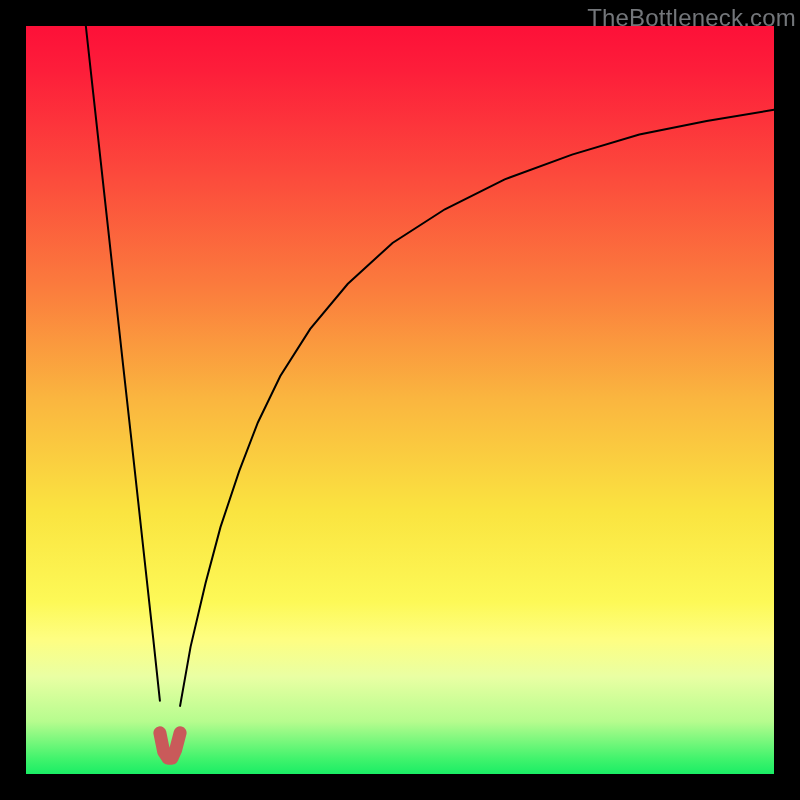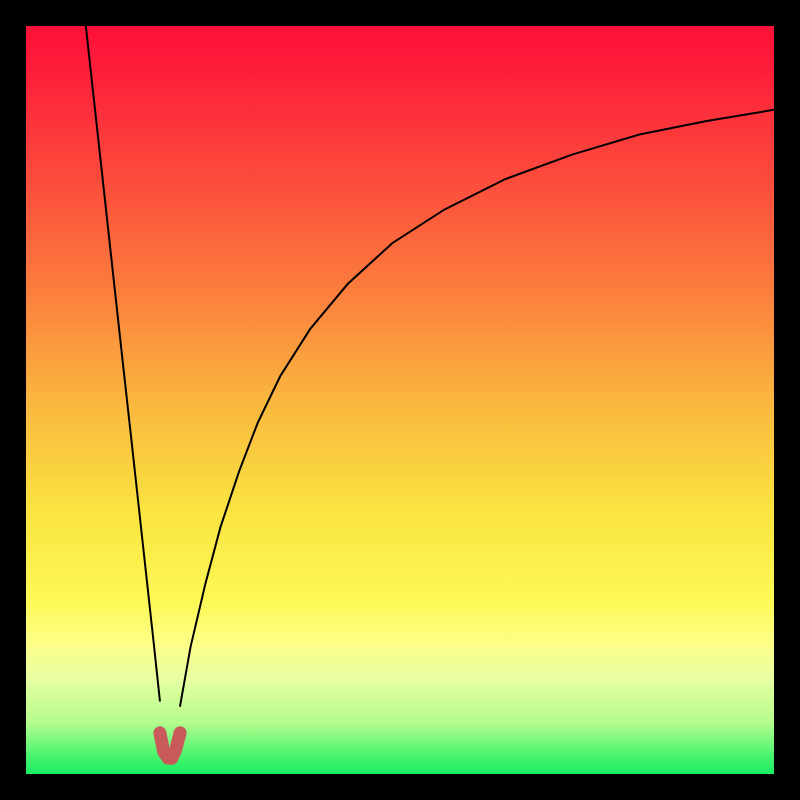--- a/index.html
+++ b/index.html
@@ -66,13 +66,14 @@
 
 <div class="frame">
   <div class="gradient"></div>
 
   <svg class="curves" viewBox="0 0 748 748" preserveAspectRatio="none">
     <path id="curve-left" fill="none" stroke-width="2" stroke-linecap="round" d="M59.84 0.00 L67.32 68.07 L74.80 136.14 L82.28 204.20 L89.76 272.27 L97.24 340.34 L104.72 407.66 L112.20 475.73 L119.68 543.80 L127.16 611.86 L133.89 674.70" stroke="#000000"></path>
     <path id="curve-right" fill="none" stroke-width="2" stroke-linecap="round" d="M154.09 679.93 L164.56 620.84 L179.52 557.26 L194.48 501.16 L213.18 445.06 L231.88 396.44 L254.32 350.06 L284.24 302.94 L321.64 258.06 L366.52 216.92 L418.88 183.26 L478.72 153.34 L546.04 128.66 L613.36 108.46 L680.68 95.00 L748.00 83.78" stroke="#000000"></path>
     <path id="marker" fill="none" stroke-width="13" stroke-linecap="round" stroke-linejoin="round" d="M133.89 706.86 L137.63 725.56 L142.12 732.29 L143.62 732.29 L145.86 732.29 L149.60 724.06 L154.09 706.86" stroke="#c95a5a"></path>
   </svg>
 
+  <div class="watermark">TheBottleneck.com</div>
 </div>
 
 </body></html>

